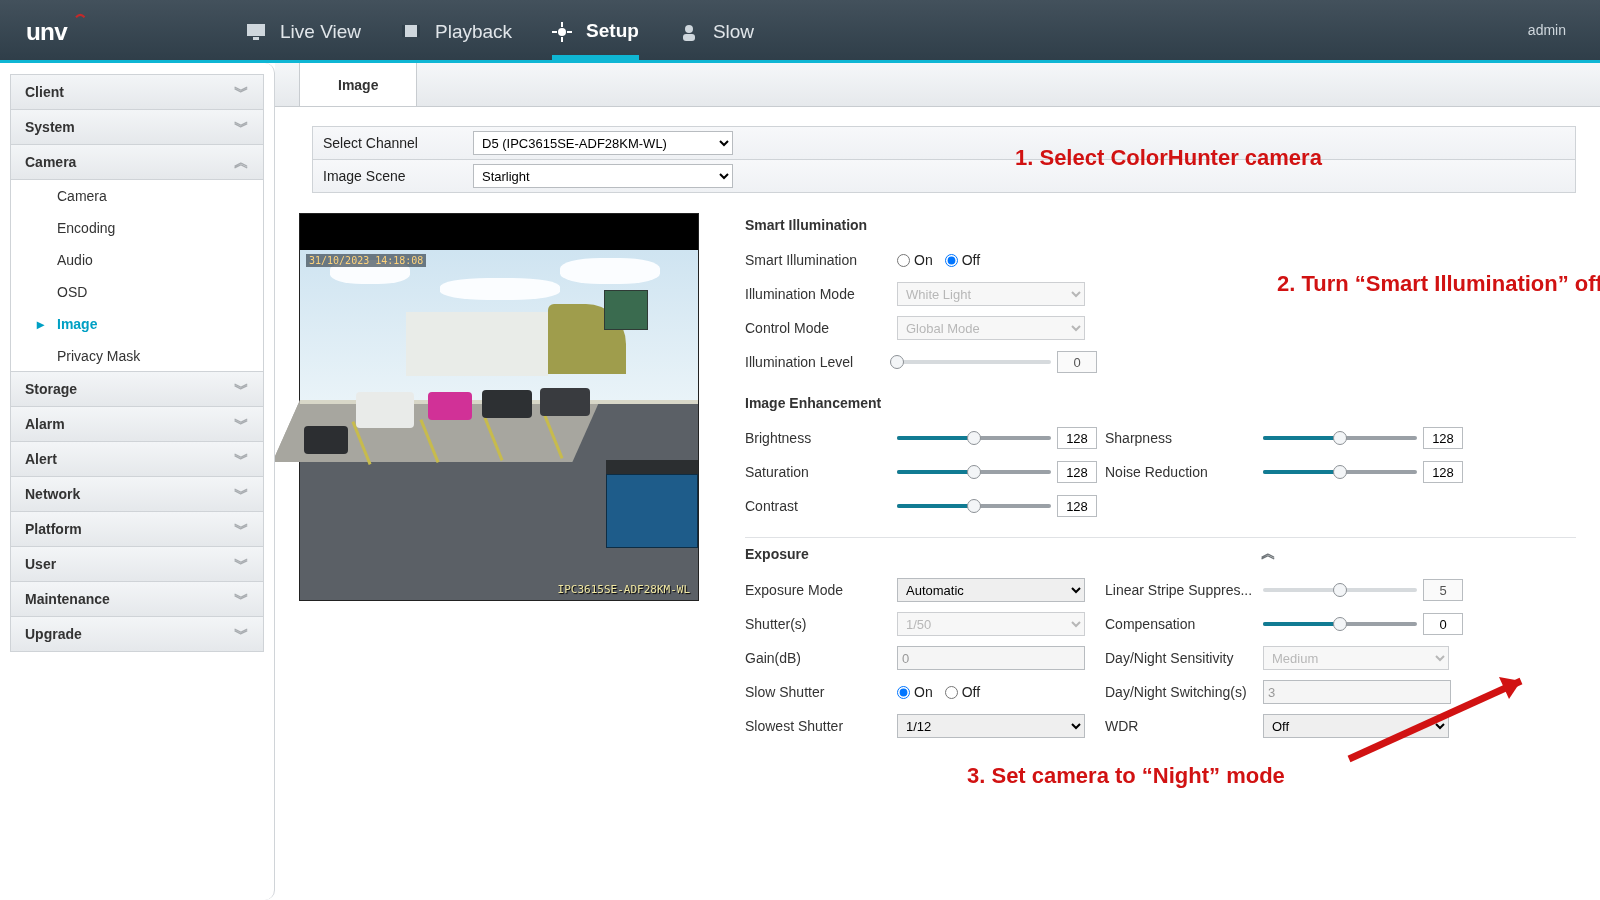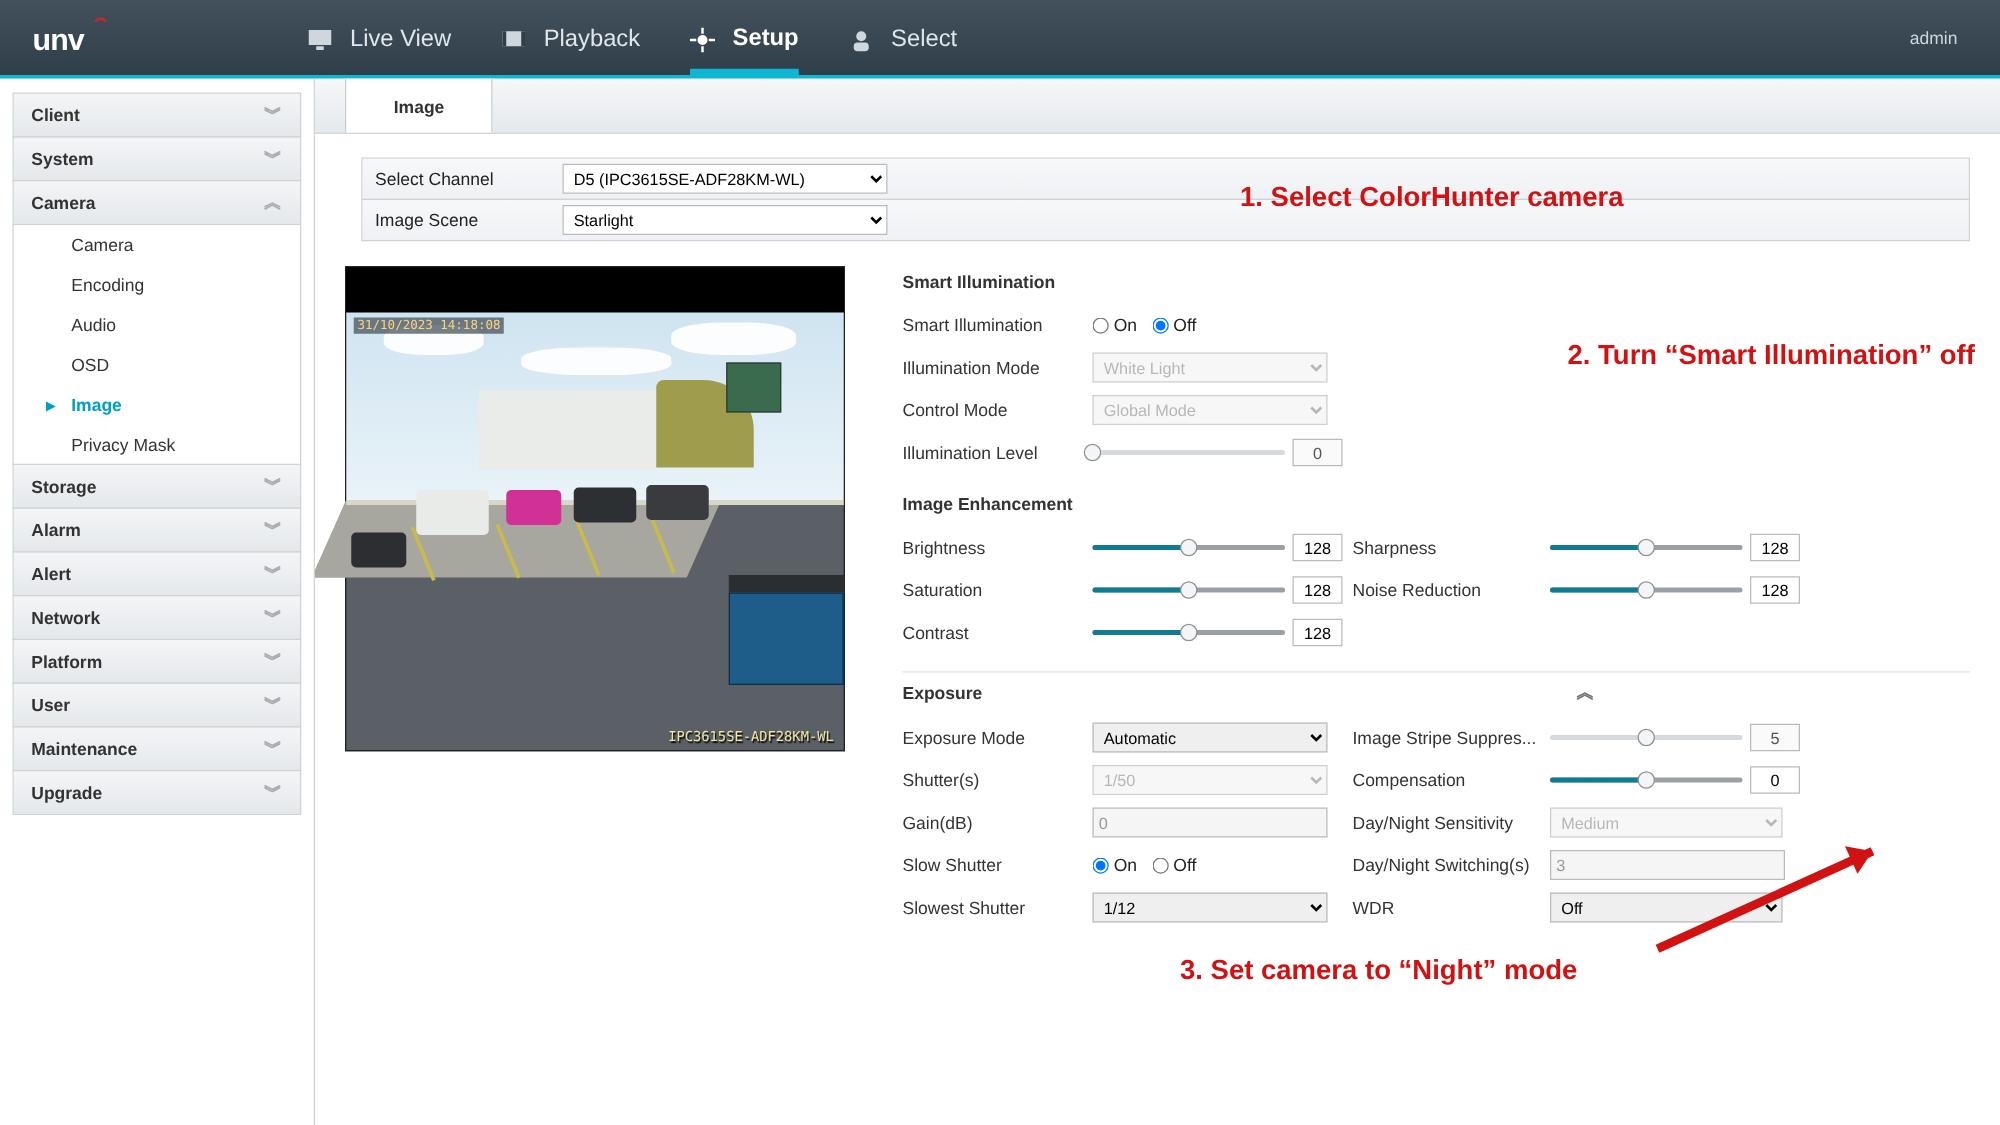--- a/index.html
+++ b/index.html
@@ -10,21 +10,21 @@
 .logo { width:100px; height:40px; display:flex; align-items:center; }
 .logo svg { width:100px; height:38px; }
 .topnav { margin-left:120px; display:flex; gap:40px;justify-content:space-between; }
 .topnav .item { display:flex; align-items:center; gap:14px; font-size:19px; cursor:pointer; padding:17px 0 13px; }
 .topnav .item.active { color:#fff; font-weight:700; border-bottom:5px solid #0fb6d4; margin-bottom:-3px; }
 .topnav .icon-box { width:20px; height:18px; display:inline-block; }
 .user-lbl { margin-left:auto; padding-right:8px; font-size:14px; color:#cfd7dd; }
 
 
 .layout { display:flex; height:calc(100% - 63px); }
-.sidebar { width:252px; background:#fff; border-right:1px solid #d0d4d8; padding:12px 10px 0 10px; }
+.sidebar { width:275px; background:#fff; border-right:1px solid #d0d4d8; padding:12px 10px 0 10px;border-radius:10px; }
 .panel { flex:1; background:#fff; position:relative; overflow:hidden; }
 
 
 .sec-head { background:linear-gradient(#f3f5f7,#e5e8eb); border:1px solid #cfd3d7; border-radius:0; height:36px; line-height:36px; padding:0 14px; font-weight:700; color:#333; display:flex; align-items:center; justify-content:space-between; cursor:pointer; margin-top:-1px; }
 .sec-head .chev { color:#a8acb0; font-size:15px; }
 .submenu { background:#fff; border-left:1px solid #cfd3d7; border-right:1px solid #cfd3d7; }
 .submenu .li { height:32px; line-height:32px; padding-left:46px; color:#333; cursor:pointer; position:relative; }
 .submenu .li.active { color:#00a0c4; font-weight:700; }
 .submenu .li.active::before { content:"▸"; position:absolute; left:26px; color:#00a0c4; }
 
@@ -122,21 +122,21 @@
               <rect x="15" y="9" width="5" height="2"></rect>
             </g>
           </svg></span>
       <span>Setup</span>
     </div>
     <div class="item">
       <span class="icon-box"><svg viewBox="0 0 20 20">
             <circle cx="10" cy="6" r="4" fill="#cfd7dd"></circle>
             <rect x="4" y="11" width="12" height="7" rx="3" fill="#cfd7dd"></rect>
           </svg></span>
-      <span>Select</span>
+      <span>Slow</span>
     </div>
   </div>
   <div class="user-lbl">admin</div>
 </div>
 
 <div class="layout">
 
 <div class="sidebar" id="sidebar">
       <div class="sec-head">
         <span>Client</span>
@@ -358,21 +358,21 @@
                   </label>
             </div>
           </div>
           <div class="row">
                 <div class="flabel">Slowest Shutter</div>
                 <select class="field"><option>1/12</option></select>
               </div>
         </div>
         <div class="colB">
           <div class="row">
-                <div class="flabel">Image Stripe Suppres...</div>
+                <div class="flabel">Linear Stripe Suppres...</div>
                 <div class="slider dis">
                   <div class="thumb" style="left:50%"></div>
                 </div>
                 <input class="val-box" disabled="" value="5" style="">
               </div>
           <div class="row">
                 <div class="flabel">Compensation</div>
                 <div class="slider">
                   <div class="fill" style="width:50%"></div>
                   <div class="thumb" style="left:50%"></div>

